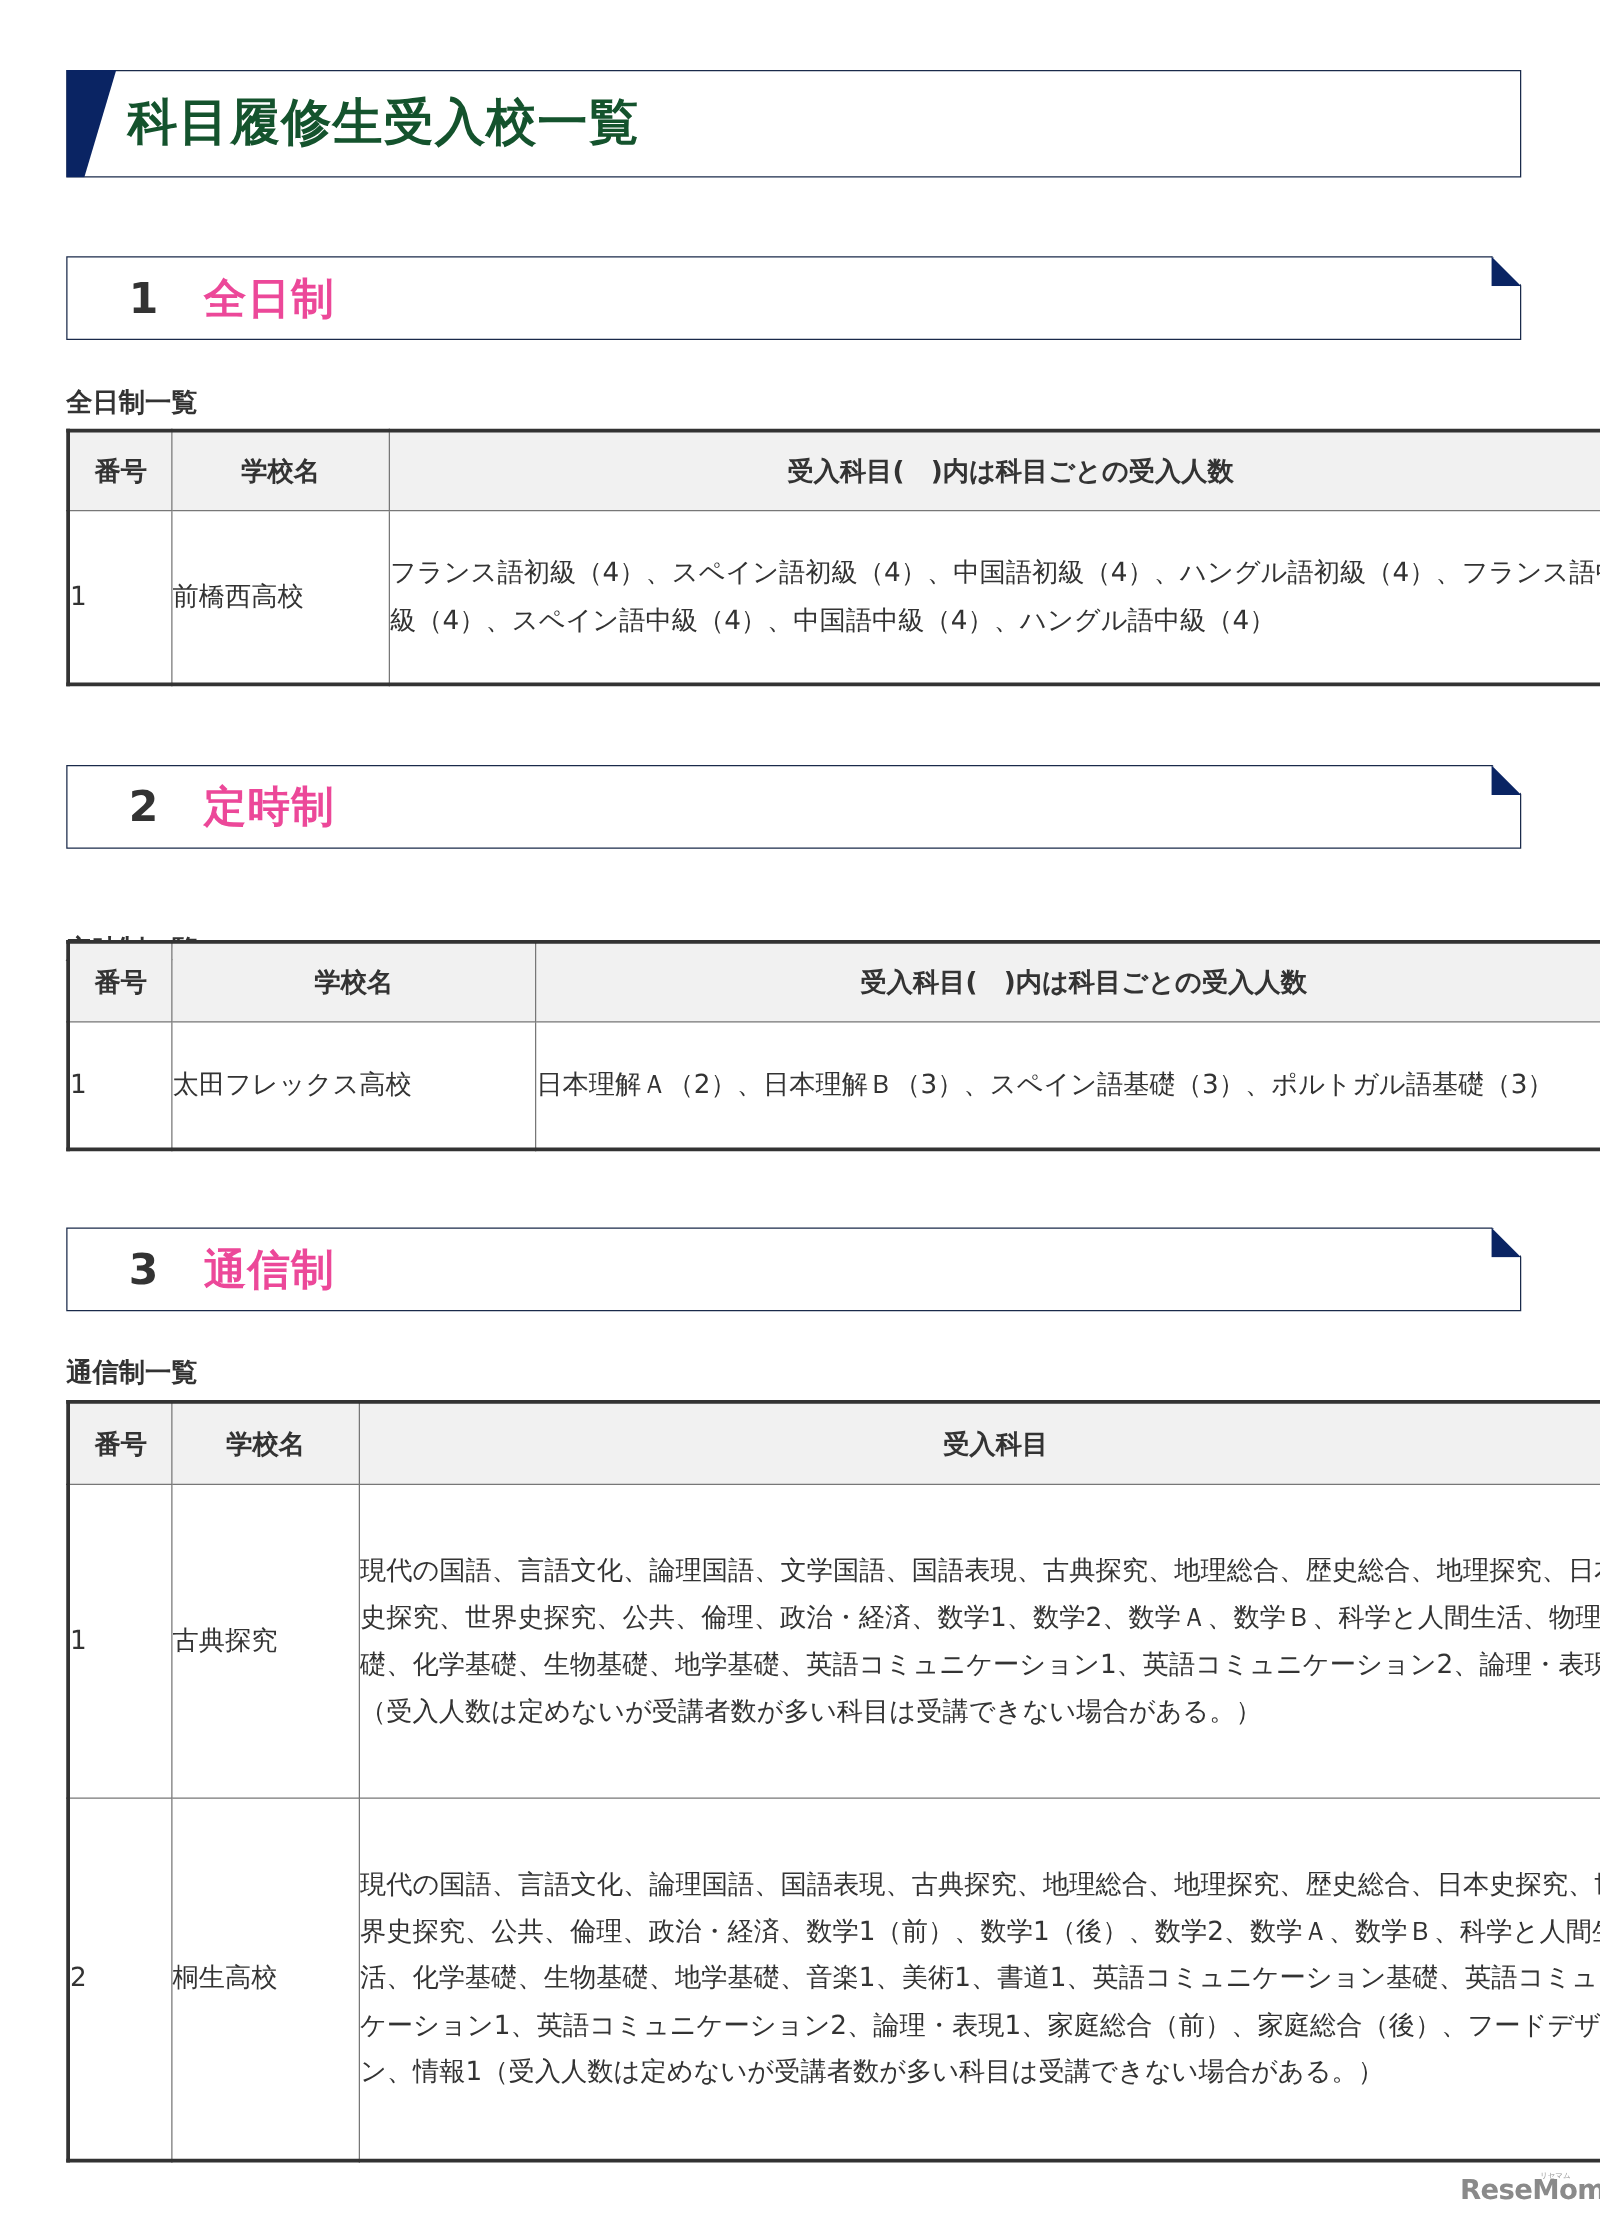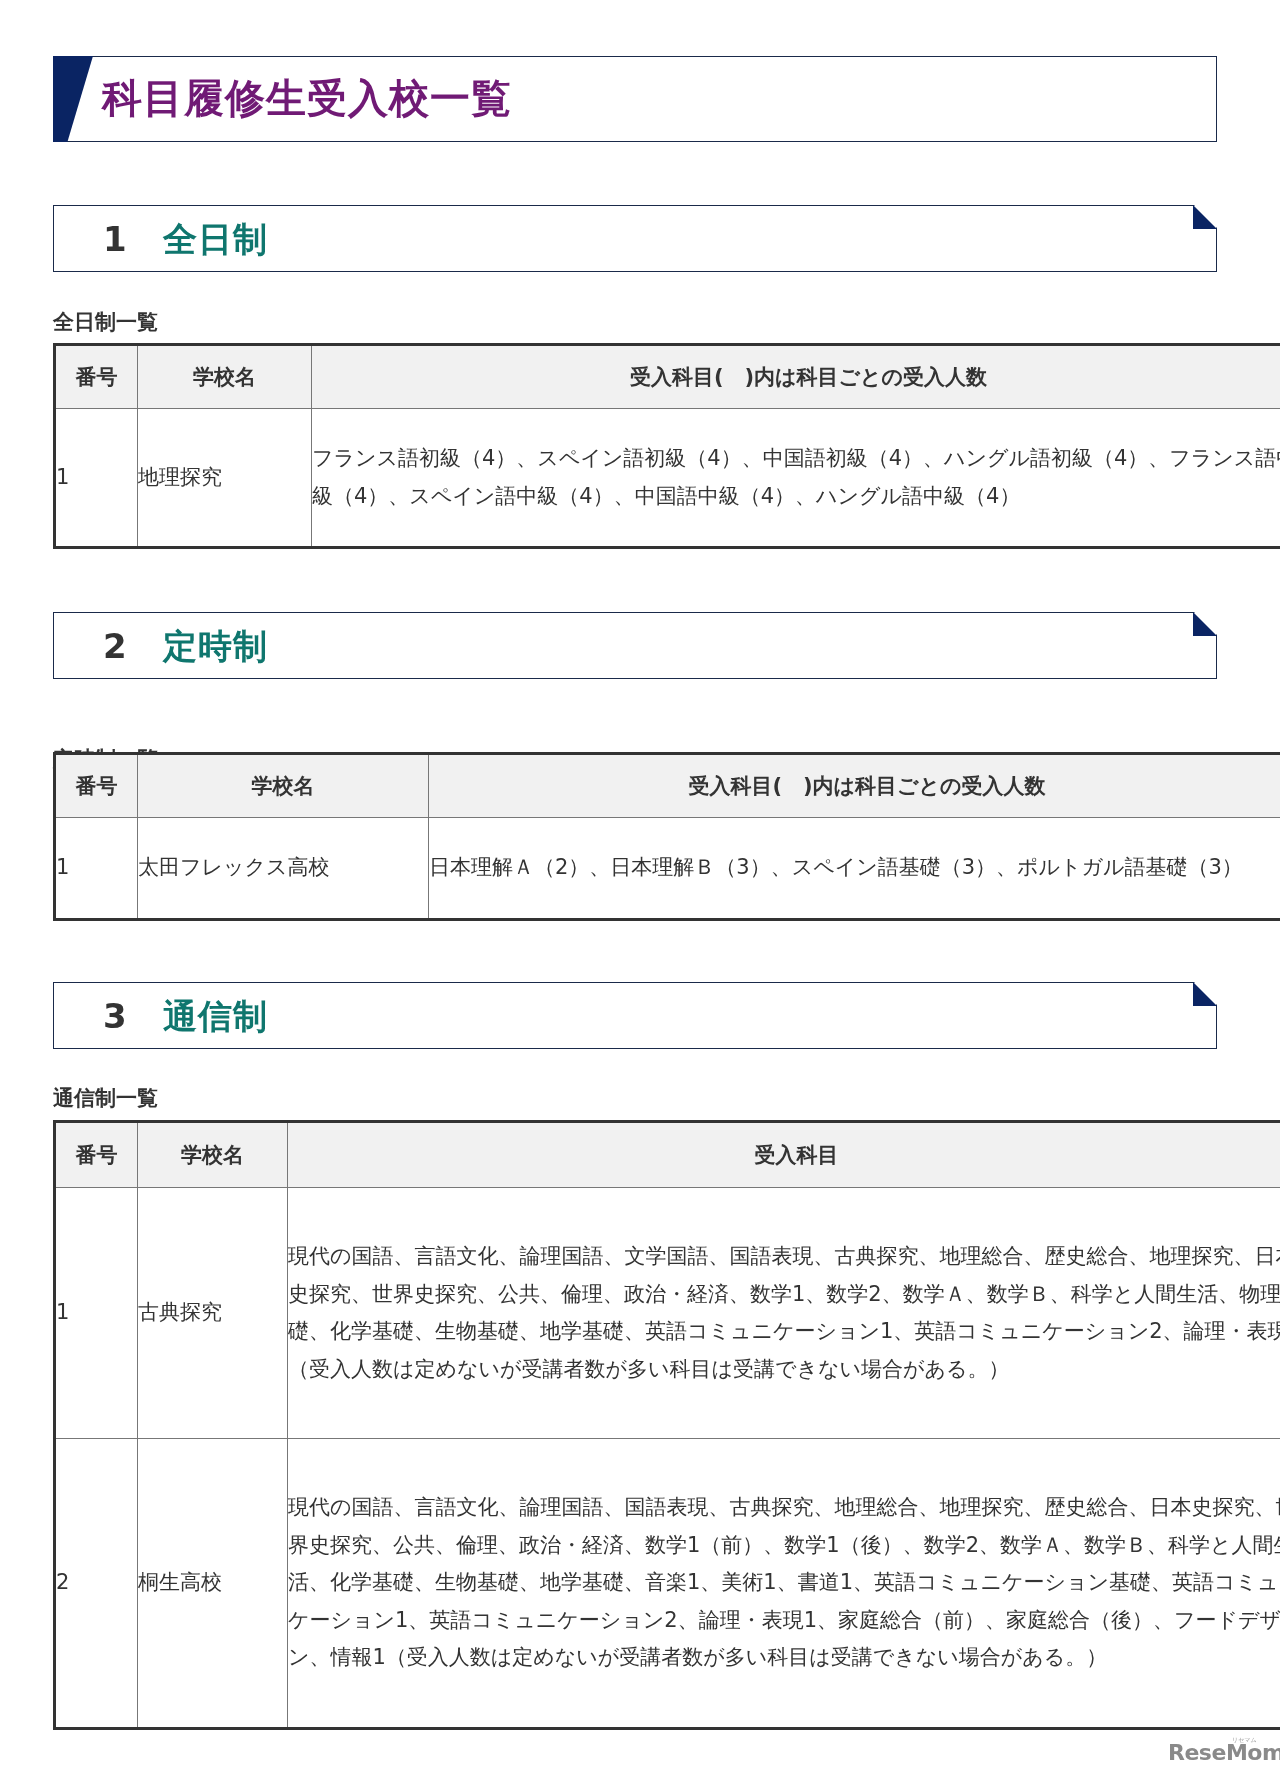--- a/index.html
+++ b/index.html
@@ -6,30 +6,30 @@
   body { width: 1280px; height: 1778px; position: relative; overflow: hidden;
          font-family: "DejaVu Sans", "Liberation Sans", sans-serif; color: #333333; }
   .abs { position: absolute; box-sizing: border-box; }
 
   
   .title-box { left: 53px; top: 56px; width: 1164px; height: 86px;
                border: 1.5px solid #1a2a4a; background: #fff; }
   .title-accent { left: 53px; top: 56px; width: 40px; height: 86px; background: #0a2463;
                   clip-path: polygon(0 0, 100% 0, 36% 100%, 0 100%); }
   .title-text { left: 102px; top: 68px; height: 60px; line-height: 60px;
-                font-size: 40px; font-weight: bold; color: #701a75; letter-spacing: 1px; }
+                font-size: 40px; font-weight: bold; color: #14532d; letter-spacing: 1px; }
 
   
   .section-box { left: 53px; width: 1164px; height: 67px; border: 1.5px solid #1a2a4a; background: #fff; }
   .section-fold { width: 24px; height: 24px; background: #0a2463;
                   clip-path: polygon(0 0, 100% 100%, 0 100%); }
   .section-fold-mask { width: 25px; height: 25px; background: #fff;
                   clip-path: polygon(0 0, 100% 0, 100% 100%); }
   .section-num { left: 103px; font-size: 34px; font-weight: bold; color: #333; }
-  .section-label { left: 163px; font-size: 34px; font-weight: bold; color: #0f766e; letter-spacing: 1px; }
+  .section-label { left: 163px; font-size: 34px; font-weight: bold; color: #ec4899; letter-spacing: 1px; }
 
   
   .caption { left: 53px; width: 1164px; font-size: 21px; font-weight: bold; color: #333; }
 
   
   table.tbl { position: absolute; left: 53px; width: 1255px; border-collapse: collapse;
               border: 3px solid #333333; table-layout: fixed; }
   table.tbl th, table.tbl td { border: 1.5px solid #777777; color: #333333; font-size: 21px;
               vertical-align: middle; padding: 0; }
   table.tbl th { background: #f1f1f1; font-weight: bold; text-align: center; }
@@ -63,21 +63,21 @@
       <col>
     </colgroup>
   <tbody>
       <tr style="height:64px">
     <th>番号</th>
     <th>学校名</th>
     <th>受入科目(　)内は科目ごとの受入人数</th>
   </tr>
   <tr style="height:139px">
     <td class="num">1</td>
-    <td class="school">地理探究</td>
+    <td class="school">前橋西高校</td>
     <td class="subjects">フランス語初級（4）、スペイン語初級（4）、中国語初級（4）、ハングル語初級（4）、フランス語中級（4）、スペイン語中級（4）、中国語中級（4）、ハングル語中級（4）</td>
   </tr>
 </tbody>
   </table>
 
 <div class="abs section-box" style="top:612px;"></div>
 <div class="abs section-fold-mask" style="left:1193px; top:611px;"></div>
 <div class="abs section-fold" style="left:1193px; top:612px;"></div>
 <div class="abs section-num" style="top:623px; line-height:46px;">2</div>
 <div class="abs section-label" style="top:623px; line-height:46px;">定時制</div>

